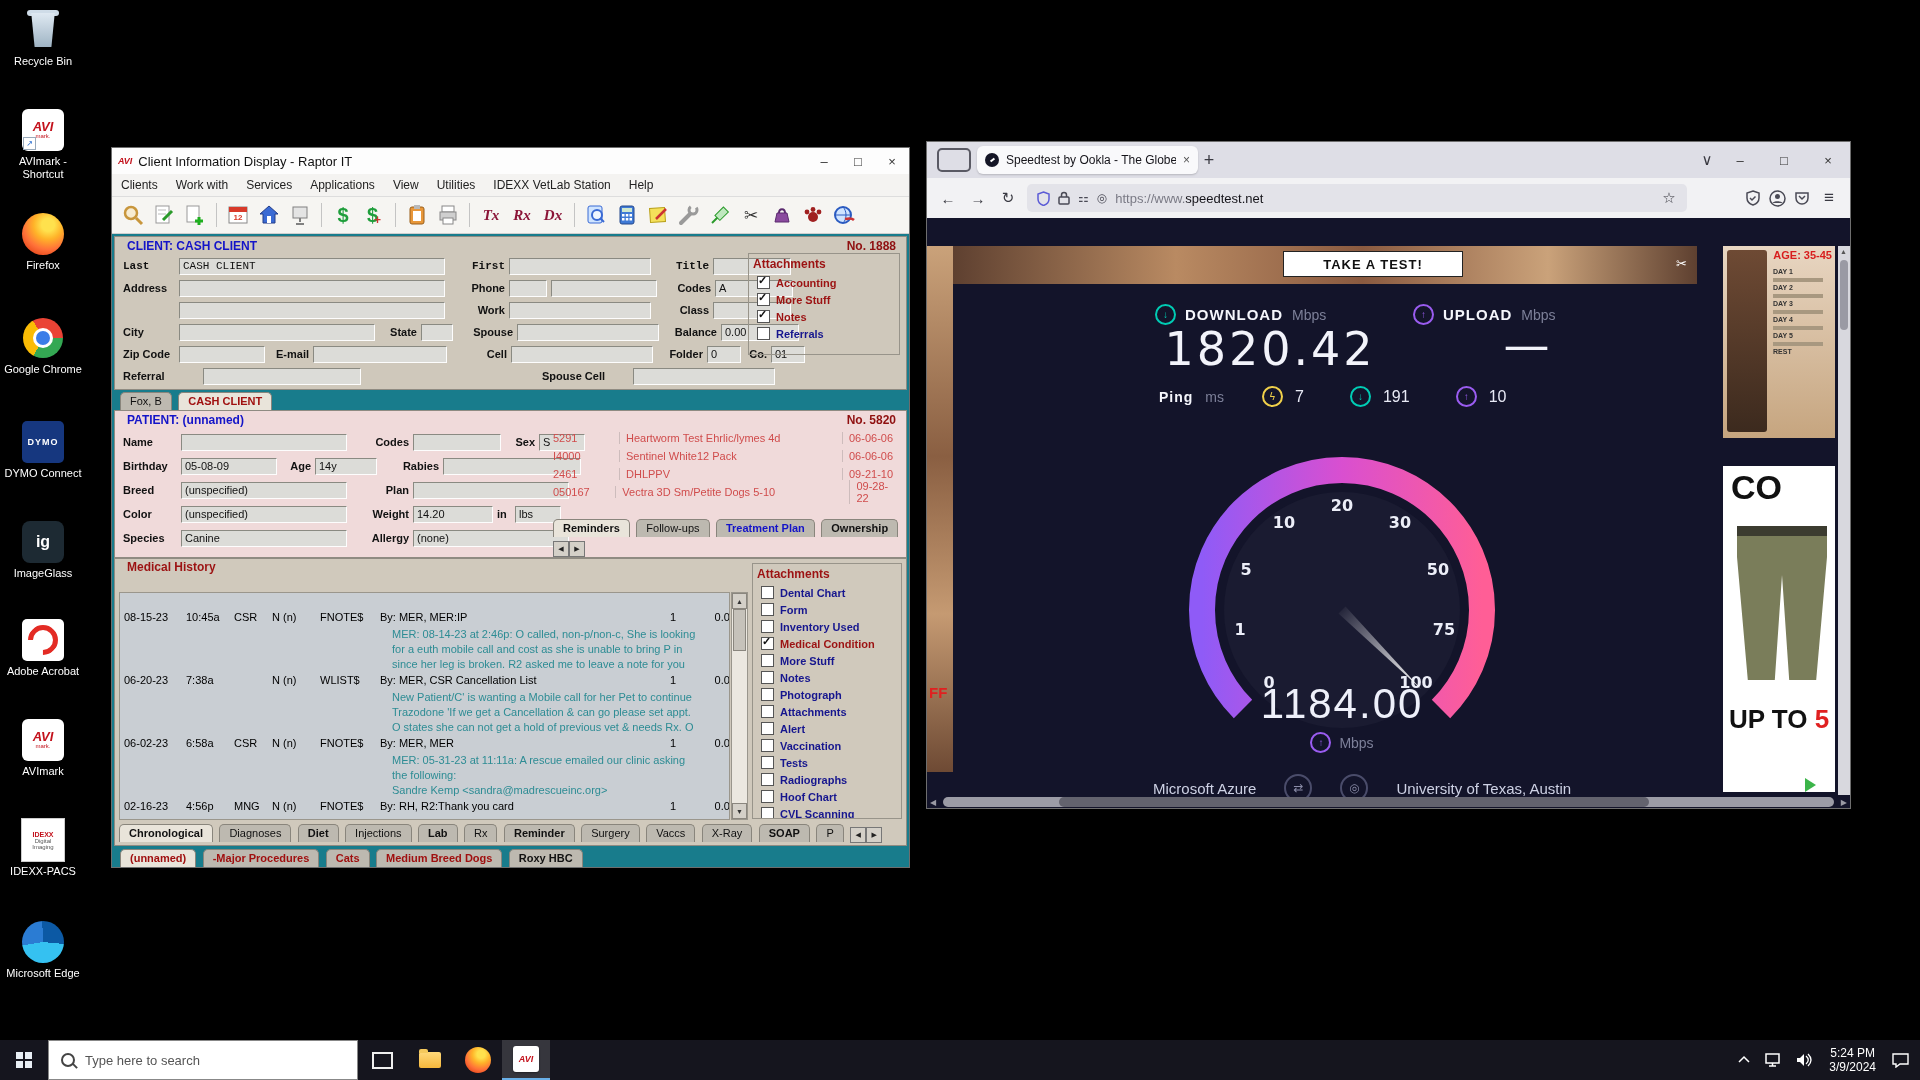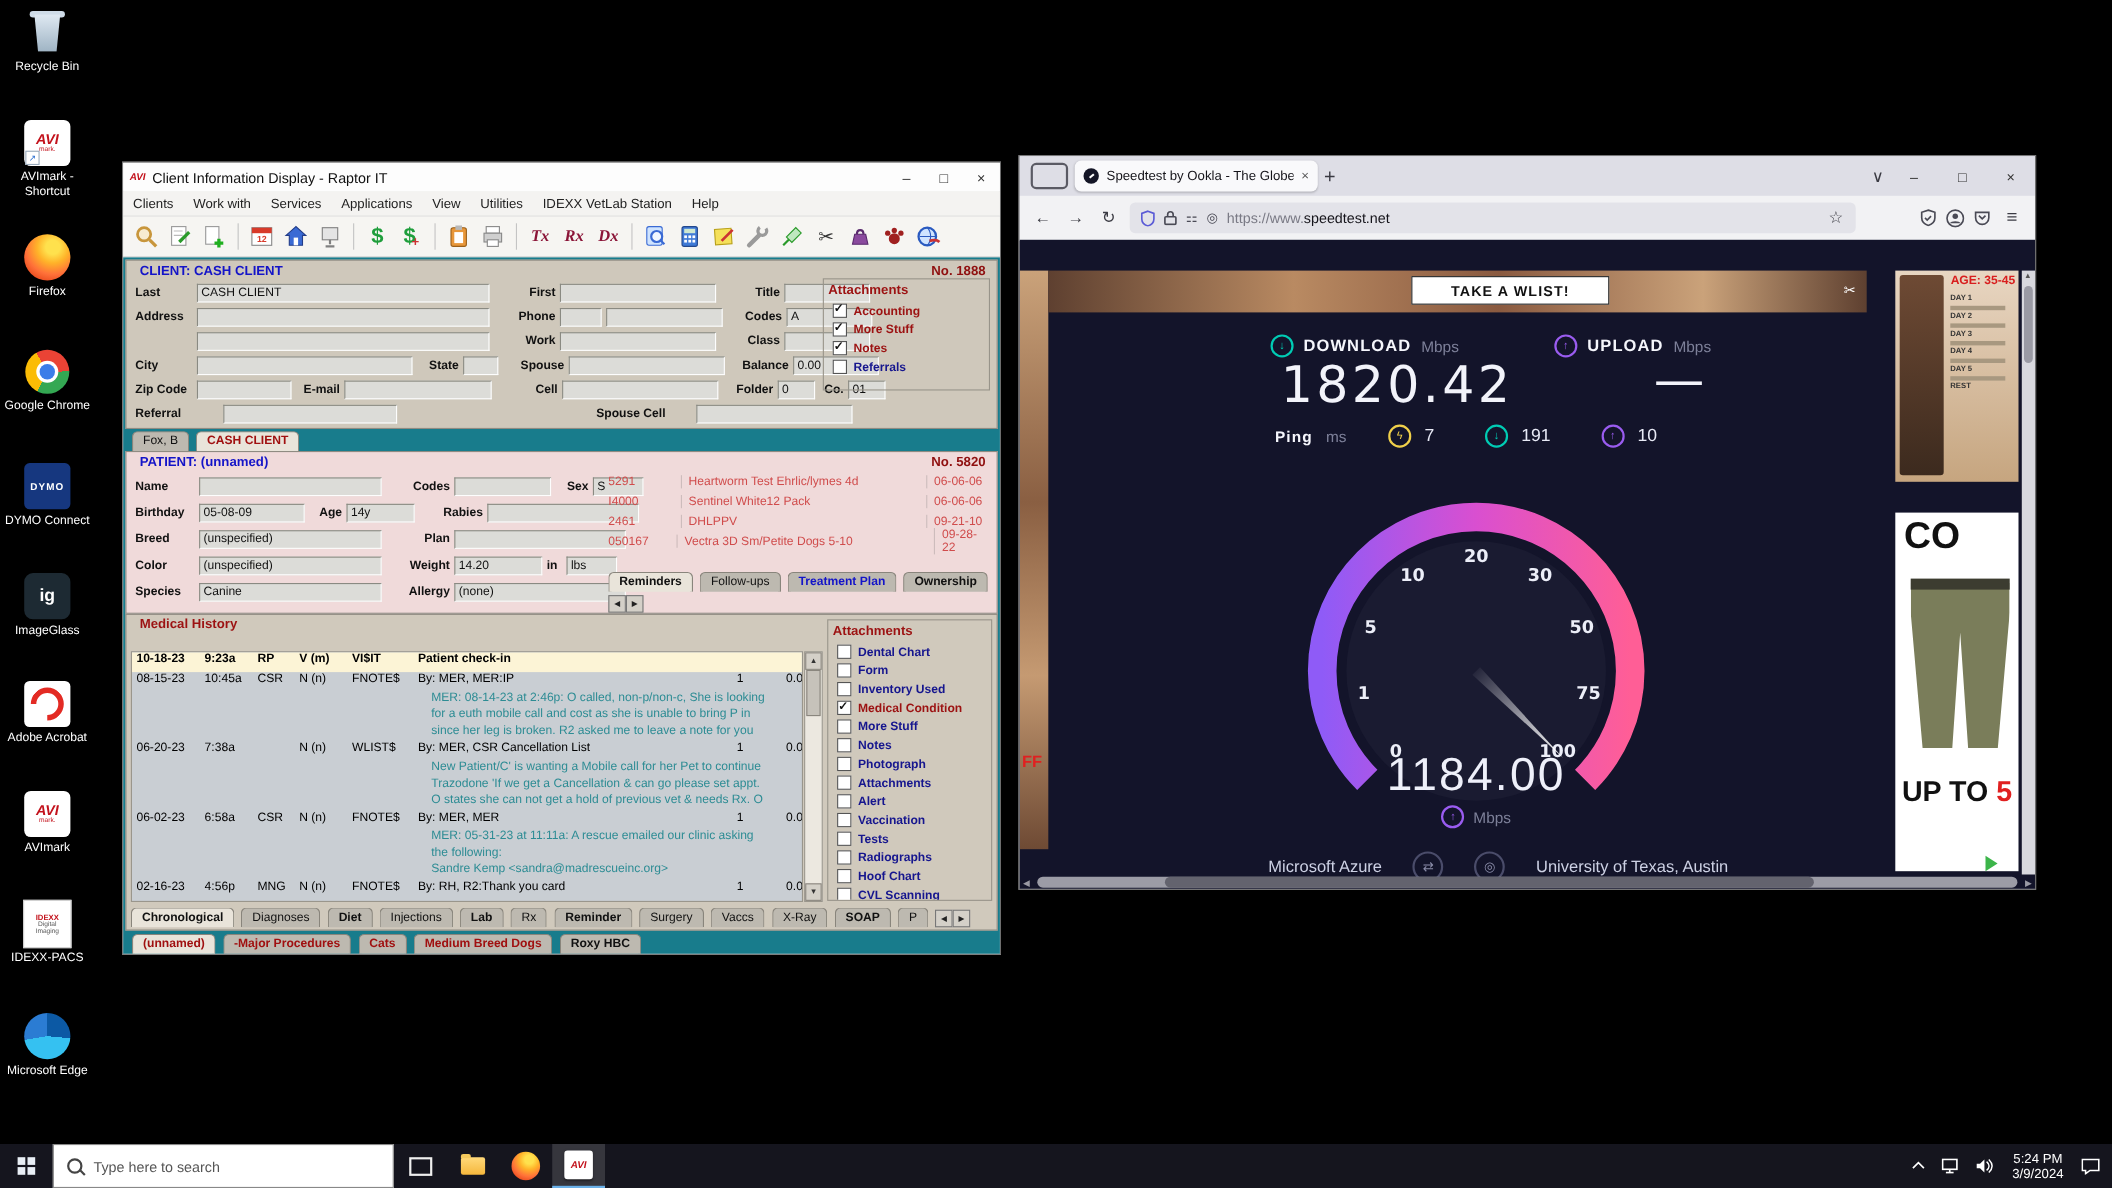--- a/index.html
+++ b/index.html
@@ -338,21 +338,21 @@
             <path d="M13 16c4-1 7-1 9 1" stroke="#c33" stroke-width="2.5" fill="none"></path>
           </svg>
         </span>
     </div>
 
     <div class="av-body">
 
       <div class="panel" style="top:2px;height:152px;background:#cfc8bb;">
         <span class="ph abs" style="left:12px;top:2px;">CLIENT:  CASH CLIENT</span>
         <span class="pnum abs" style="right:10px;top:2px;">No. 1888</span>
-        <div class="frow" style="top:20px;">
+        <div class="frow" style="top:20px;font-family:Liberation Mono, monospace;">
           <span class="lbl" style="width:52px;">Last</span>
           <span class="fld" style="width:258px;">CASH CLIENT</span>
           <span style="width:10px;"></span>
           <span class="lbl rl" style="width:42px;">First</span>
           <span class="fld" style="width:134px;"></span>
           <span style="width:6px;"></span>
           <span class="lbl rl" style="width:44px;">Title</span>
           <span class="fld" style="width:70px;"></span>
         </div>
         <div class="frow" style="top:42px;">
@@ -508,28 +508,20 @@
           <span class="tab blue">Treatment Plan</span>
           <span class="tab bold">Ownership</span>
           <span class="sqb">◀</span><span class="sqb">▶</span>
         </div>
       </div>
 
       <div class="panel" style="top:324px;height:286px;background:#d0c9bc;">
         <span class="abs" style="left:12px;top:1px;font-size:12px;font-weight:bold;color:#9c1212;">Medical History</span>
         <div class="abs" style="left:4px;top:33px;right:176px;height:226px;background:#c9ced3;overflow:hidden;border:1px solid #9a968c;">
 
-          <div class="hrow" style="top:0;height:18px;background:#fcf4d6;font-weight:bold;">
-            <span class="hcell hc-date">10-18-23</span>
-            <span class="hcell hc-time">9:23a</span>
-            <span class="hcell hc-dr">RP</span>
-            <span class="hcell hc-type">V (m)</span>
-            <span class="hcell hc-code">VI$IT</span>
-            <span class="hcell hc-desc">Patient check-in</span>
-          </div>
 
           <div class="hrow" style="top:18px;height:63px;">
             <span class="hcell hc-date">08-15-23</span>
             <span class="hcell hc-time">10:45a</span>
             <span class="hcell hc-dr">CSR</span>
             <span class="hcell hc-type">N (n)</span>
             <span class="hcell hc-code">FNOTE$</span>
             <span class="hcell hc-desc">By: MER, MER:IP</span>
             <span class="hcell hc-qty">1</span>
             <span class="hcell hc-amt">0.00</span>
@@ -722,21 +714,21 @@
       <span class="navg" style="font-size:17px;">≡</span>
     </div>
 
     <div class="ff-content">
 
       <div class="adbox" style="left:0;top:28px;width:26px;height:526px;background:linear-gradient(180deg,#caa27a,#8a5f42 40%,#c59a72 70%,#6e4a34);">
         <span style="position:absolute;top:438px;left:2px;color:#e02020;font-weight:bold;font-size:15px;">FF</span>
       </div>
 
       <div class="adbox" style="left:26px;top:28px;width:744px;height:38px;background:linear-gradient(90deg,#5e4030,#b98a62 30%,#8a5a40 55%,#caa27a 80%,#5e4030);">
-        <span style="position:absolute;left:330px;top:5px;width:178px;height:24px;background:#fff;border:1px solid #222;display:flex;align-items:center;justify-content:center;font-size:13px;font-weight:bold;color:#111;letter-spacing:1px;">TAKE A WLIST!</span>
+        <span style="position:absolute;left:330px;top:5px;width:178px;height:24px;background:#fff;border:1px solid #222;display:flex;align-items:center;justify-content:center;font-size:13px;font-weight:bold;color:#111;letter-spacing:1px;">TAKE A TEST!</span>
         <span style="position:absolute;right:10px;top:10px;color:#fff;font-size:13px;">✂</span>
       </div>
 
       <div class="abs" style="left:228px;top:86px;width:230px;display:flex;align-items:center;gap:9px;">
         <span class="circ" style="border-color:#00ccb4;color:#00ccb4;">↓</span>
         <span class="stlabel">DOWNLOAD</span>
         <span class="stunit">Mbps</span>
       </div>
       <div class="abs bignum" style="left:228px;top:104px;width:230px;text-align:center;">1820.42</div>
       <div class="abs" style="left:486px;top:86px;width:230px;display:flex;align-items:center;gap:9px;">

